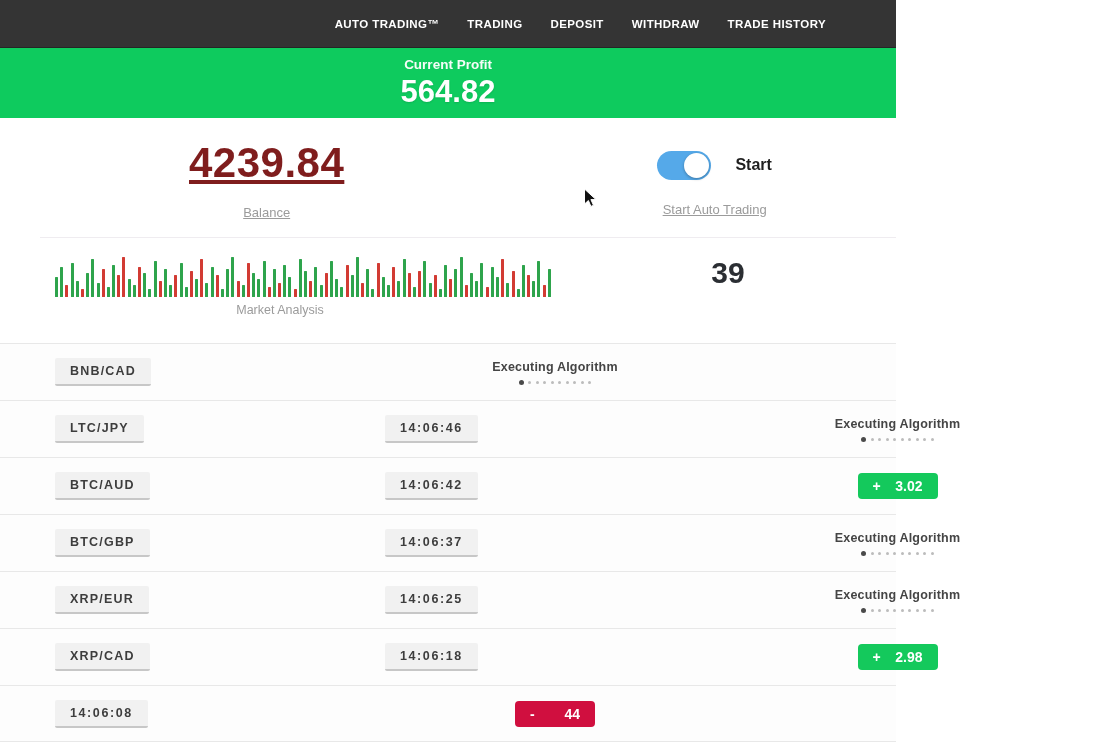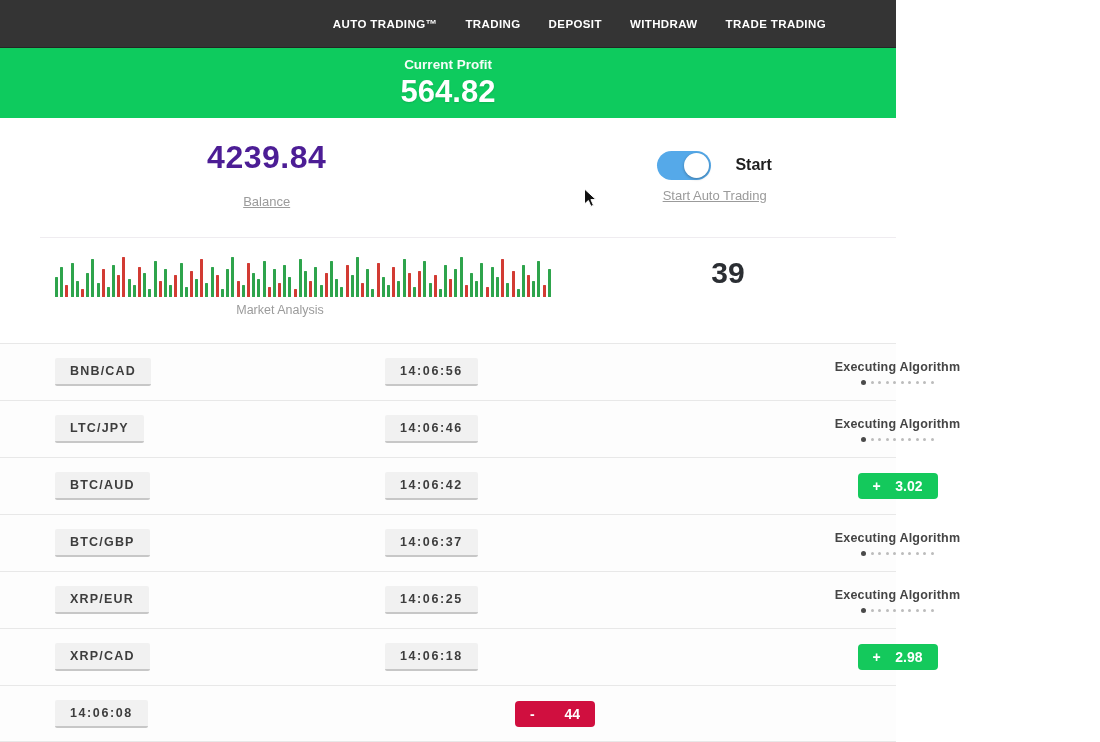--- a/index.html
+++ b/index.html
@@ -16,29 +16,29 @@
   
   .banner { height:70px; color:#fff; text-align:center; padding-top:9px; }
   .banner-label { font-size:13.5px; font-weight:bold; opacity:.96; }
   .banner-value { font-size:31px; font-weight:bold; margin-top:2px;
     text-shadow:0 1px 2px rgba(0,0,0,.12); }
 
   
   .stats-row { display:flex; padding-top:21px; height:119px; }
   .stat-left { width:625px; text-align:center; }
   .stat-right { width:425px; text-align:center; }
-  .balance-value { font-size:32px; font-weight:bold; color:#4c1d95; letter-spacing:.5px; }
+  .balance-value { font-size:42px; font-weight:bold; color:#7f1d1d; letter-spacing:.5px;text-decoration:underline; }
   .sub-label { font-size:13px; color:#9b9b9b; margin-top:18px;text-decoration:underline; }
   .toggle-wrap { display:flex; align-items:center; justify-content:center; gap:24px;
     margin-top:10px; height:32px; }
   .toggle { position:relative; width:54px; height:29px; border-radius:15px; cursor:pointer; }
   .toggle-knob { position:absolute; top:2px; right:2px; width:25px; height:25px;
     border-radius:50%; background:#fff; box-shadow:0 1px 3px rgba(0,0,0,.3); }
   .toggle-label { font-size:16px; font-weight:bold; color:#1f1f1f; }
-  .stat-right .sub-label { margin-top:7px; }
+  .stat-right .sub-label { margin-top:21px; }
 
   .divider { border:none; border-top:1px solid #efecf0; margin-left:40px; }
 
   
   .market-row { display:flex; height:105px; padding-top:15px; }
   .bars { width:505px; height:44px; margin-left:55px; display:flex;
     align-items:flex-end; gap:2.2px; }
   .bar { width:3px; border-radius:.5px; flex:none; }
   .market-label { font-size:12.5px; color:#9b9b9b; text-align:center; margin-top:6px; }
   .trades-opened-value { font-size:30px; font-weight:bold; color:#2b2e33; margin-top:3px; }
@@ -71,21 +71,21 @@
 
   <header class="nav" id="nav" style="background: rgb(52, 52, 52);">
   <span class="nav-item">AUTO TRADING™</span>
 
   <span class="nav-item">TRADING</span>
 
   <span class="nav-item">DEPOSIT</span>
 
   <span class="nav-item">WITHDRAW</span>
 
-  <span class="nav-item">TRADE TRADING</span>
+  <span class="nav-item">TRADE HISTORY</span>
 </header>
 
   <section class="banner" id="banner" style="background: rgb(14, 203, 94);">
     <div class="banner-label">Current Profit</div>
     <div class="banner-value">564.82</div>
   </section>
 
   <section class="stats-row">
     <div class="stat-left">
       <div class="balance-value">4239.84</div>
@@ -209,23 +209,20 @@
     <div class="stat-right">
       <div class="trades-opened-value">39</div>
     </div>
   </section>
 
   <section id="trades">
   <div class="trade-row">
     <div>
       <span class="pill pair-pill">BNB/CAD</span>
     </div>
-    <div>
-      <span class="pill time-pill">14:06:56</span>
-    </div>
     <div class="status-col">
           <div class="exec-label">Executing Algorithm</div>
           <div class="dots">
             <span class="dot first"></span>
             <span class="dot"></span>
             <span class="dot"></span>
             <span class="dot"></span>
             <span class="dot"></span>
             <span class="dot"></span>
             <span class="dot"></span>

